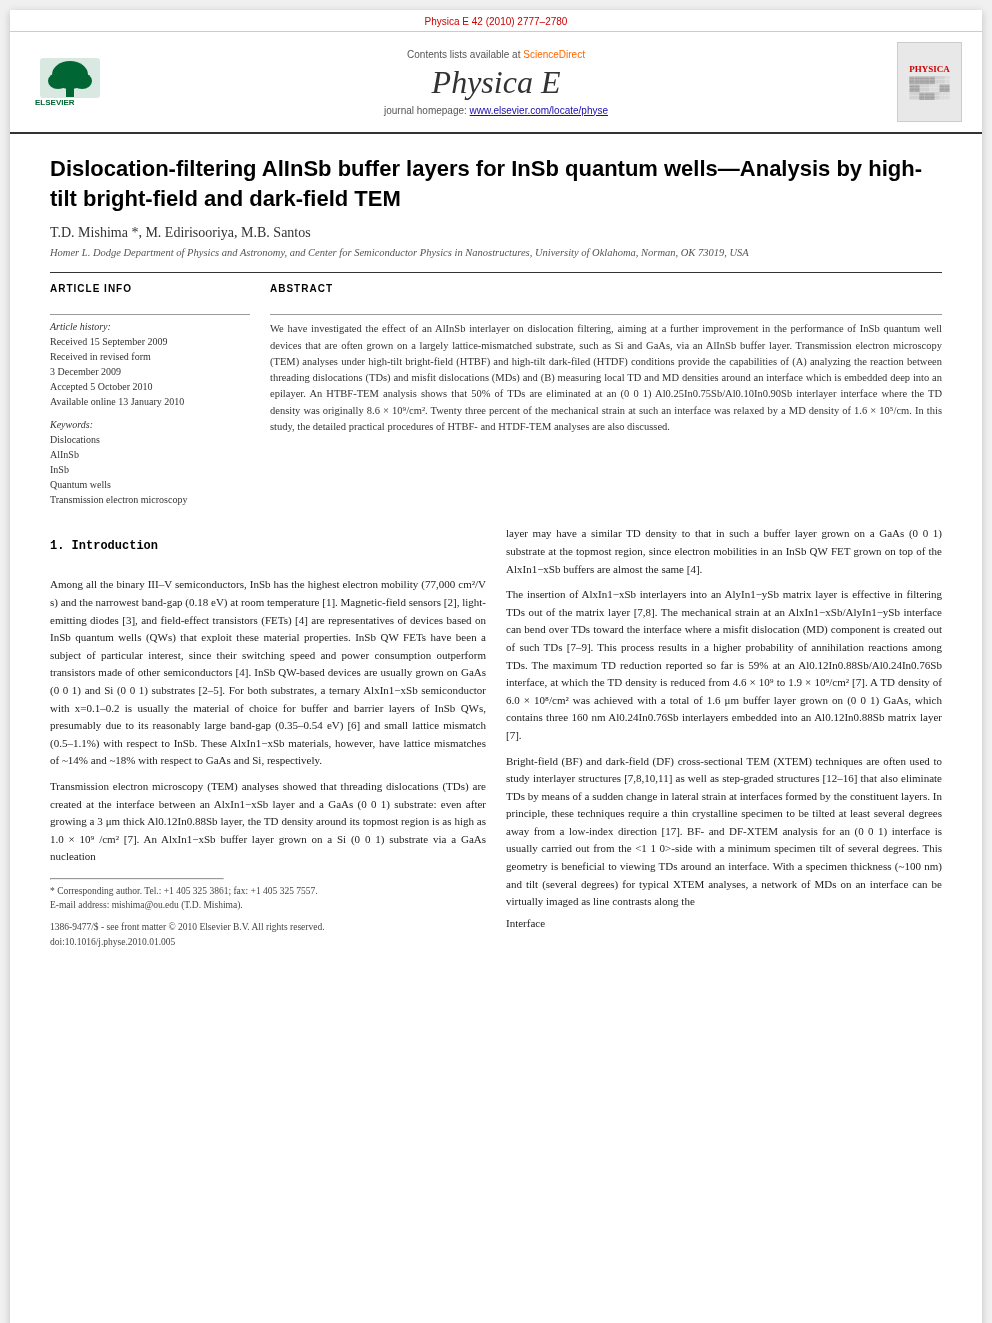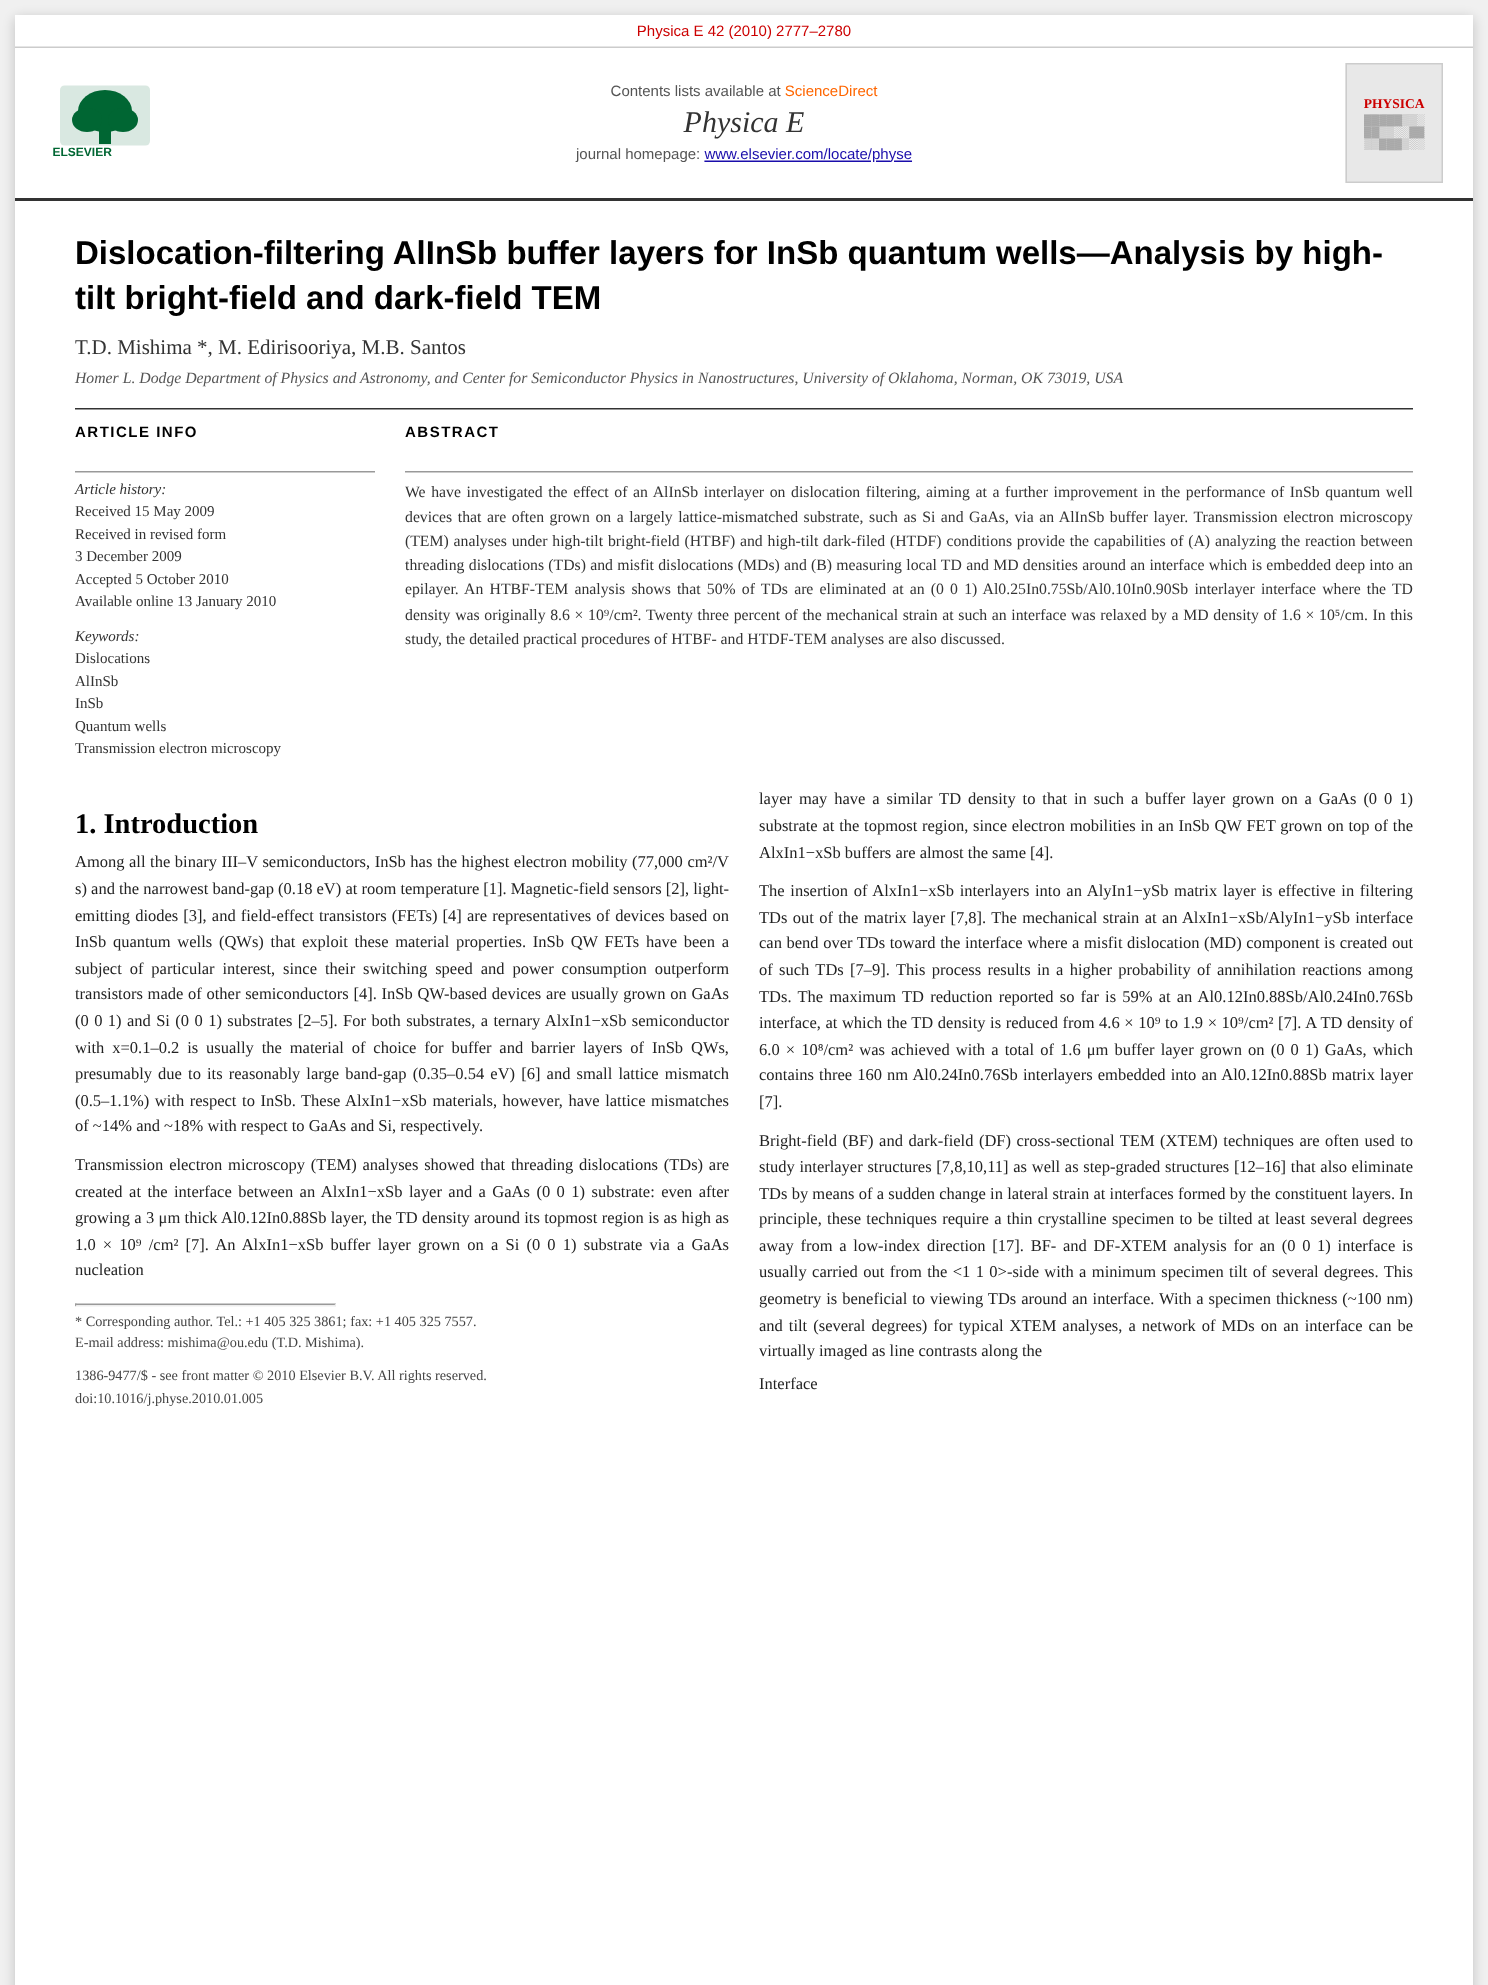--- a/index.html
+++ b/index.html
@@ -46,21 +46,21 @@
       font-size: 10px;
       color: #555;
       font-family: Arial, sans-serif;
       margin-bottom: 4px;
     }
     .sciencedirect-link {
       color: #f60;
       font-family: Liberation Sans, sans-serif;
     }
     .journal-title-big {
-      font-size: 20px;
+      font-size: 32px;
       font-family: 'Times New Roman', serif;
       font-style: italic;
       font-weight: normal;
       color: #333;
       margin: 4px 0;
     }
     .journal-homepage {
       font-size: 10px;
       color: #555;
       font-family: Arial, sans-serif;
@@ -183,24 +183,24 @@
       gap: 20px;
       margin-top: 18px;
     }
     .main-left {
       flex: 1;
     }
     .main-right {
       flex: 1;
     }
     .section-heading {
-      font-size: 19px;
+      font-size: 12px;
       font-weight: bold;
-      font-family: Liberation Serif, serif;
-      margin-bottom: 6px;
+      font-family: Liberation Mono, monospace;
+      margin-bottom: 23px;
       margin-top: 14px;
     }
     .body-text {
       font-size: 11px;
       color: #222;
       font-family: 'Times New Roman', serif;
       line-height: 1.6;
       text-align: justify;
     }
     .footnote-divider {
@@ -277,21 +277,21 @@
     <div class="article-affiliation">Homer L. Dodge Department of Physics and Astronomy, and Center for Semiconductor Physics in Nanostructures, University of Oklahoma, Norman, OK 73019, USA</div>
 
     <hr class="divider">
 
     <div class="two-col">
 
       <div class="article-info-col">
         <div class="section-label">ARTICLE INFO</div>
 
         <div class="info-subsection-label">Article history:</div>
-        <div class="info-text">Received 15 May 2009</div>
+        <div class="info-text">Received 15 September 2009</div>
         <div class="info-text">Received in revised form</div>
         <div class="info-text">3 December 2009</div>
         <div class="info-text">Accepted 5 October 2010</div>
         <div class="info-text">Available online 13 January 2010</div>
 
         <div class="info-subsection-label" style="margin-top:10px;">Keywords:</div>
         <div class="info-text">Dislocations</div>
         <div class="info-text">AlInSb</div>
         <div class="info-text">InSb</div>
         <div class="info-text">Quantum wells</div>

